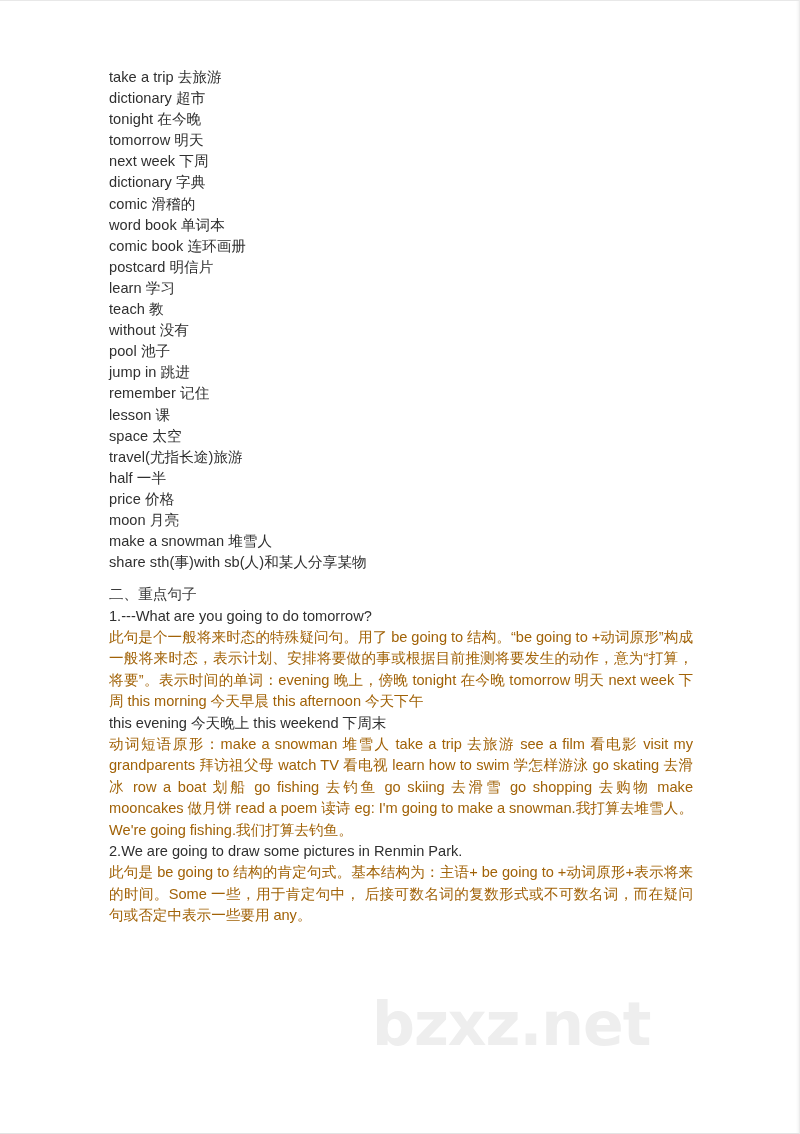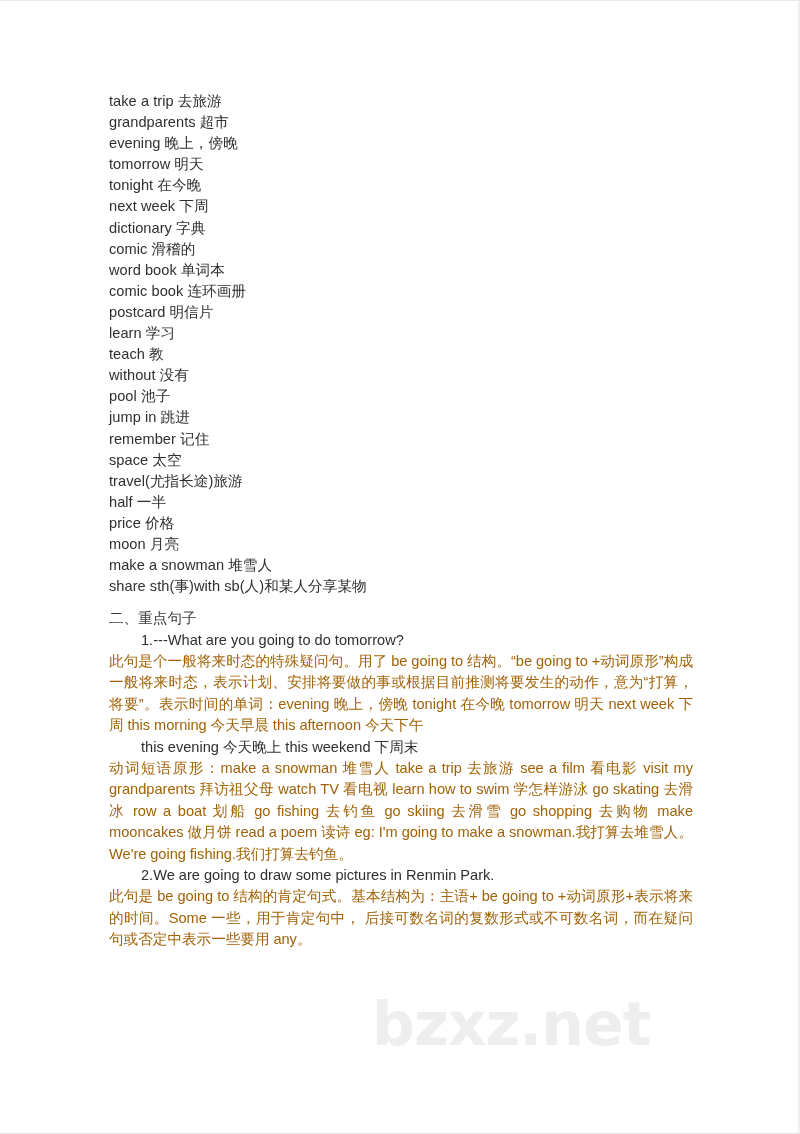--- a/index.html
+++ b/index.html
@@ -43,21 +43,21 @@
     color: #eeeeee;
     white-space: nowrap;
     user-select: none;
     pointer-events: none;
     z-index: 0;
   }
 
   #content {
     position: absolute;
     left: 109px;
-    top: 90px;
+    top: 66px;
     width: 584px;
     z-index: 2;
   }
 
   .vocab-line {
     font-size: 14.6px;
     line-height: 21.1px;
     color: #2f2f2f;
     white-space: nowrap;
     letter-spacing: 0.05px;
@@ -69,21 +69,20 @@
     color: #3a3a3a;
     white-space: nowrap;
     margin-top: 11px;
   }
 
   .sent-line {
     font-size: 14.6px;
     line-height: 21.3px;
     color: #2f2f2f;
     white-space: nowrap;
-    margin-left: 32px;
   }
 
   .para {
     font-size: 14.6px;
     line-height: 21.4px;
     color: #a16207;
     text-align: justify;
     text-justify: inter-word;
     text-align-last: left;
     width: 584px;
@@ -96,36 +95,36 @@
 <body>
 
 <div id="page">
 
   <div id="watermark">bzxz.net</div>
 
   <div id="content">
 
     <div class="vocab-list">
       <div class="vocab-line">take a trip 去旅游</div>
-      <div class="vocab-line">grandparents 超市</div>
-      <div class="vocab-line">evening 晚上，傍晚</div>
+      <div class="vocab-line">dictionary 超市</div>
+      <div class="vocab-line">tonight 在今晚</div>
       <div class="vocab-line">tomorrow 明天</div>
-      <div class="vocab-line">tonight 在今晚</div>
       <div class="vocab-line">next week 下周</div>
       <div class="vocab-line">dictionary 字典</div>
       <div class="vocab-line">comic  滑稽的</div>
       <div class="vocab-line">word book 单词本</div>
       <div class="vocab-line">comic book 连环画册</div>
       <div class="vocab-line">postcard 明信片</div>
       <div class="vocab-line">learn 学习</div>
       <div class="vocab-line">teach 教</div>
       <div class="vocab-line">without 没有</div>
       <div class="vocab-line">pool 池子</div>
       <div class="vocab-line">jump in 跳进</div>
       <div class="vocab-line">remember 记住</div>
+      <div class="vocab-line">lesson  课</div>
       <div class="vocab-line">space 太空</div>
       <div class="vocab-line">travel(尤指长途)旅游</div>
       <div class="vocab-line">half 一半</div>
       <div class="vocab-line">price  价格</div>
       <div class="vocab-line">moon 月亮</div>
       <div class="vocab-line">make a snowman  堆雪人</div>
       <div class="vocab-line">share sth(事)with sb(人)和某人分享某物</div>
     </div>
 
     <div class="sec-heading">二、重点句子</div>

